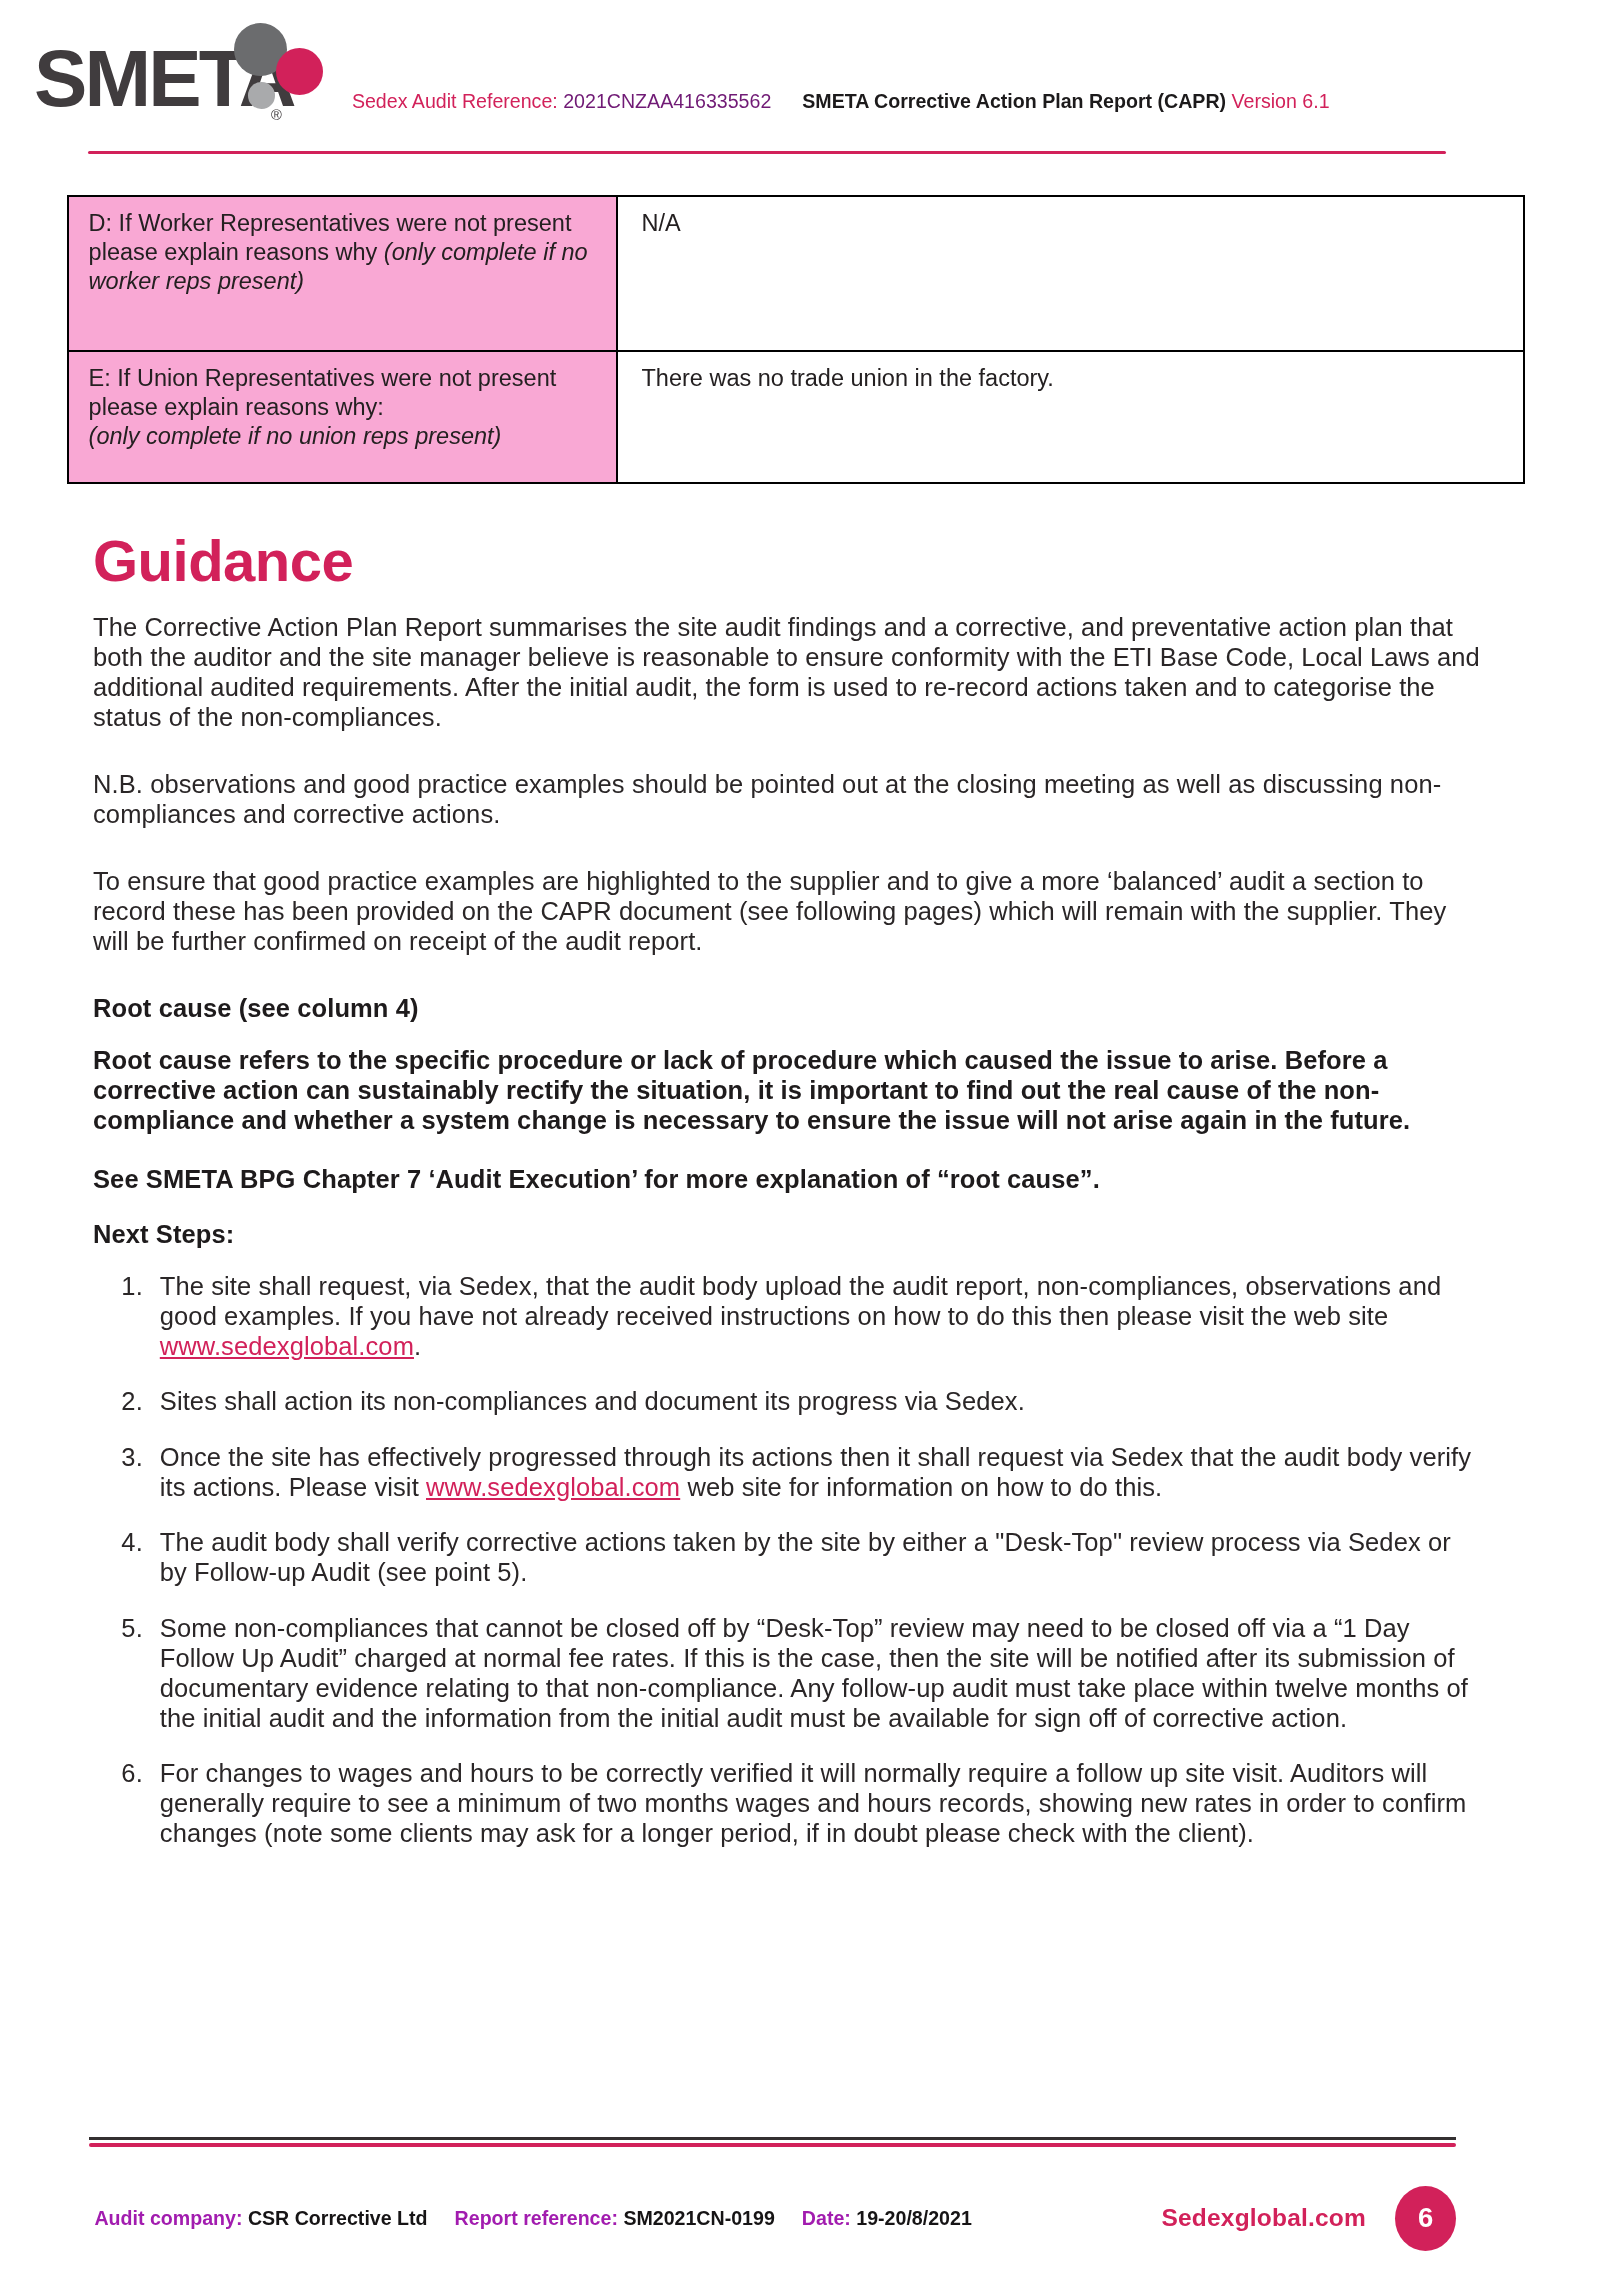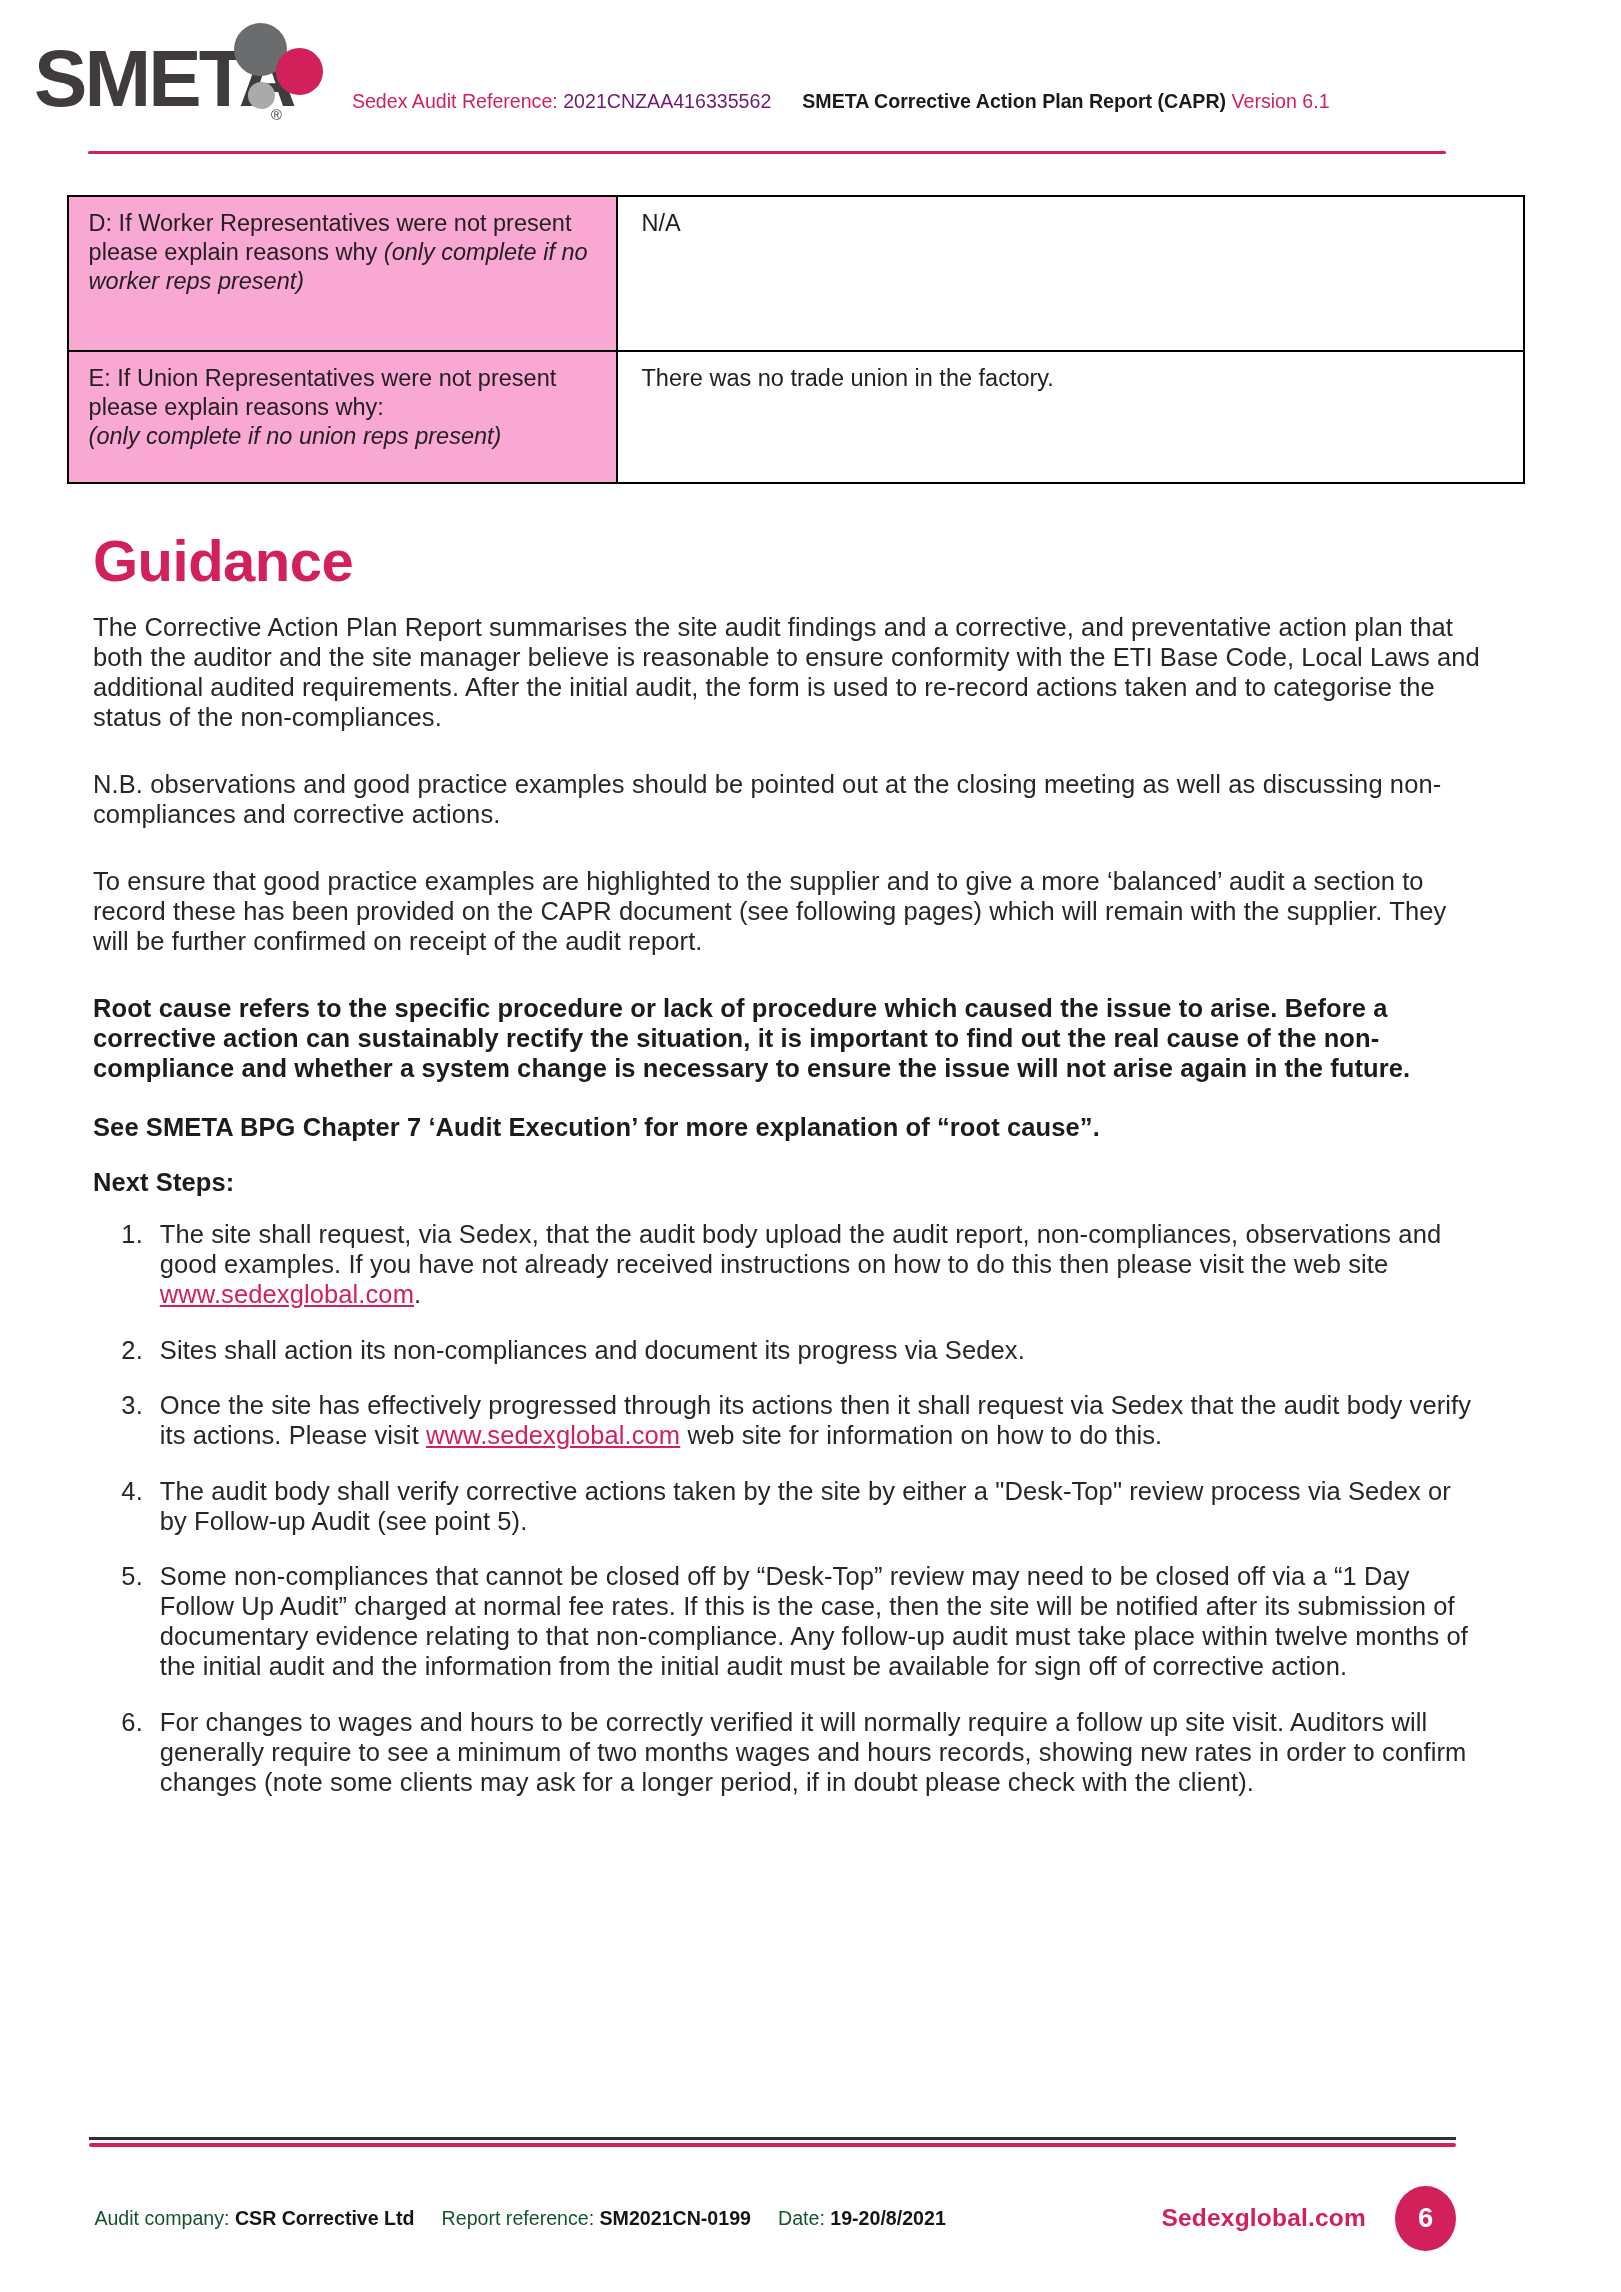--- a/index.html
+++ b/index.html
@@ -72,21 +72,21 @@
   ol.steps li { padding-left: 9.8px; margin-bottom: 25.5px; }
   a.link { color: #d2215a; text-decoration: underline; cursor: pointer; }
   a.link:empty { display: none; }
 
   
   .footer { position: absolute; left: 67px; right: 96px; top: 2137px; }
   .fr-dark { height: 2.9px; background: #343031; margin: 0 0 2.9px 21.6px; }
   .fr-pink { height: 3.9px; background: #d2215a; margin-left: 21.6px; border-radius: 2px; }
   .footer-row { display: flex; justify-content: space-between; align-items: center; margin-top: 39px; }
   .footer-left { font-size: 19.6px; padding-left: 27.4px; white-space: nowrap; }
-  .footer-left .flabel { color: #14532d; }
+  .footer-left .flabel { color: #a21caf; font-weight: bold; }
   .footer-left .fval { color: #161415; font-weight: 700; margin-right: 21.6px; }
   .footer-right { display: flex; align-items: center; }
   .brand { color: #d2215a; font-weight: 700; font-size: 24.5px; letter-spacing: 0.2px; }
   .page-badge {
     width: 61px; height: 65px; border-radius: 50%;
     background: #d2215a; color: #ffffff;
     display: flex; align-items: center; justify-content: center;
     font-size: 27.4px; font-weight: 700; margin-left: 29px;
   }
 </style>
@@ -126,20 +126,21 @@
   </tbody>
     </table>
 
   <div class="content">
     <h1 class="guidance-title">Guidance</h1>
 
     <p>The Corrective Action Plan Report summarises the site audit findings and a corrective, and preventative action plan that both the auditor and the site manager believe is reasonable to ensure conformity with the ETI Base Code, Local Laws and additional audited requirements. After the initial audit, the form is used to re-record actions taken and to categorise the status of the non-compliances.</p>
     <p>N.B. observations and good practice examples should be pointed out at the closing meeting as well as discussing non-compliances and corrective actions.</p>
     <p>To ensure that good practice examples are highlighted to the supplier and to give a more ‘balanced’ audit a section to record these has been provided on the CAPR document (see following pages) which will remain with the supplier. They will be further confirmed on receipt of the audit report.</p>
 
+    <h2>Root cause (see column 4)</h2>
     <p class="bold-para">Root cause refers to the specific procedure or lack of procedure which caused the issue to arise. Before a corrective action can sustainably rectify the situation, it is important to find out the real cause of the non-compliance and whether a system change is necessary to ensure the issue will not arise again in the future.</p>
     <p class="see-line">See SMETA BPG Chapter 7 ‘Audit Execution’ for more explanation of “root cause”.</p>
 
     <h2>Next Steps:</h2>
     <ol class="steps">
       <li><span>The site shall request, via Sedex, that the audit body upload the audit report, non-compliances, observations and good examples. If you have not already received instructions on how to do this then please visit the web site </span><a class="link">www.sedexglobal.com</a><span>.</span></li>
       <li><span>Sites shall action its non-compliances and document its progress via Sedex.</span><span></span></li>
       <li><span>Once the site has effectively progressed through its actions then it shall request via Sedex that the audit body verify its actions. Please visit </span><a class="link">www.sedexglobal.com</a><span> web site for information on how to do this.</span></li>
       <li><span>The audit body shall verify corrective actions taken by the site by either a "Desk-Top" review process via Sedex or by Follow-up Audit (see point 5).</span><span></span></li>
       <li><span>Some non-compliances that cannot be closed off by “Desk-Top” review may need to be closed off via a “1 Day Follow Up Audit” charged at normal fee rates. If this is the case, then the site will be notified after its submission of documentary evidence relating to that non-compliance. Any follow-up audit must take place within twelve months of the initial audit and the information from the initial audit must be available for sign off of corrective action.</span><span></span></li>

